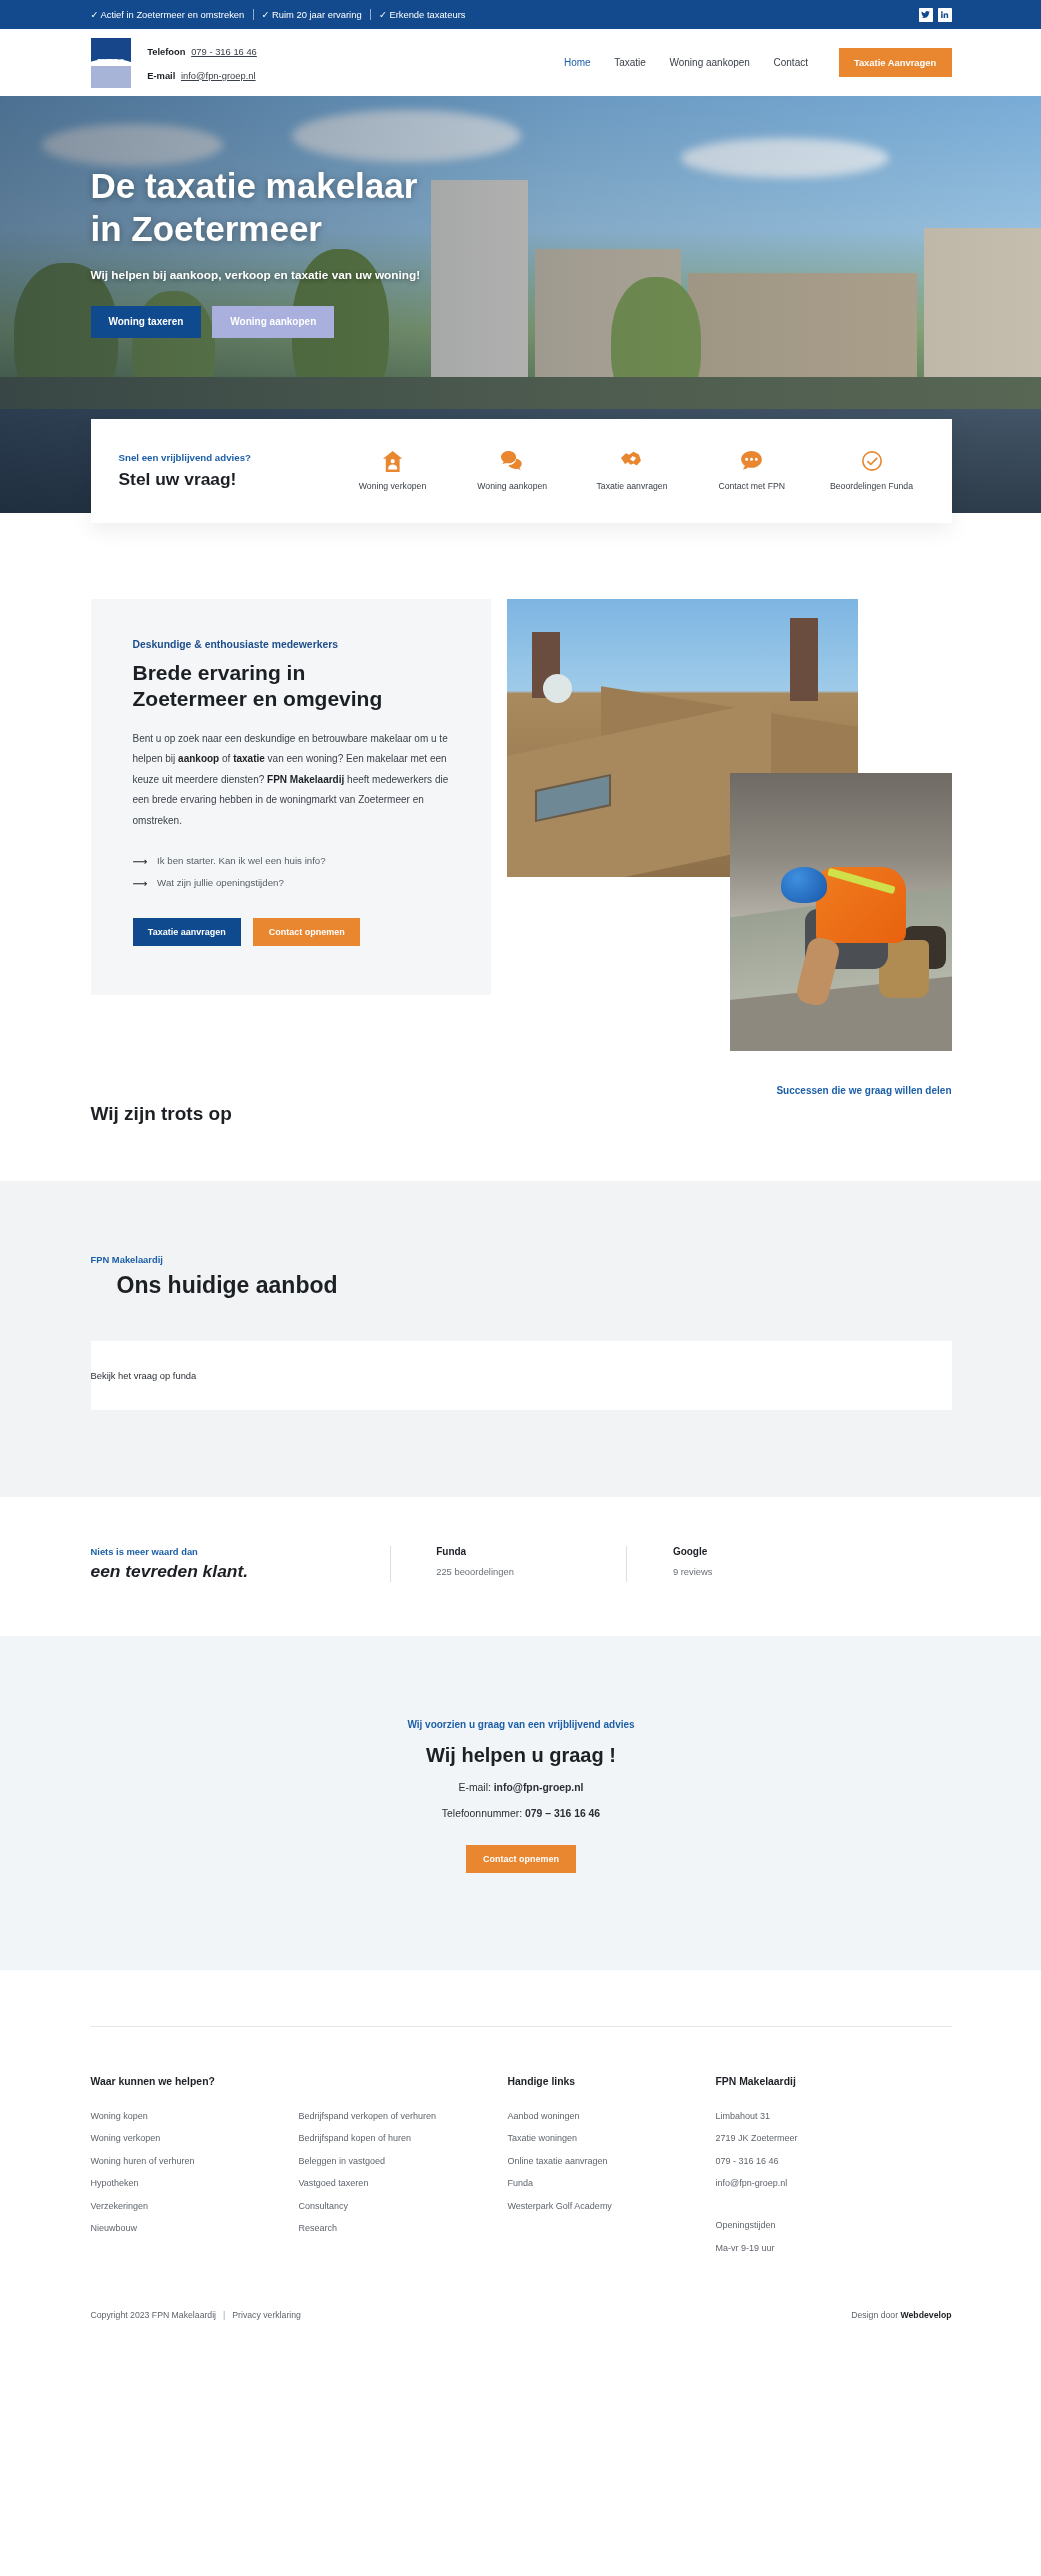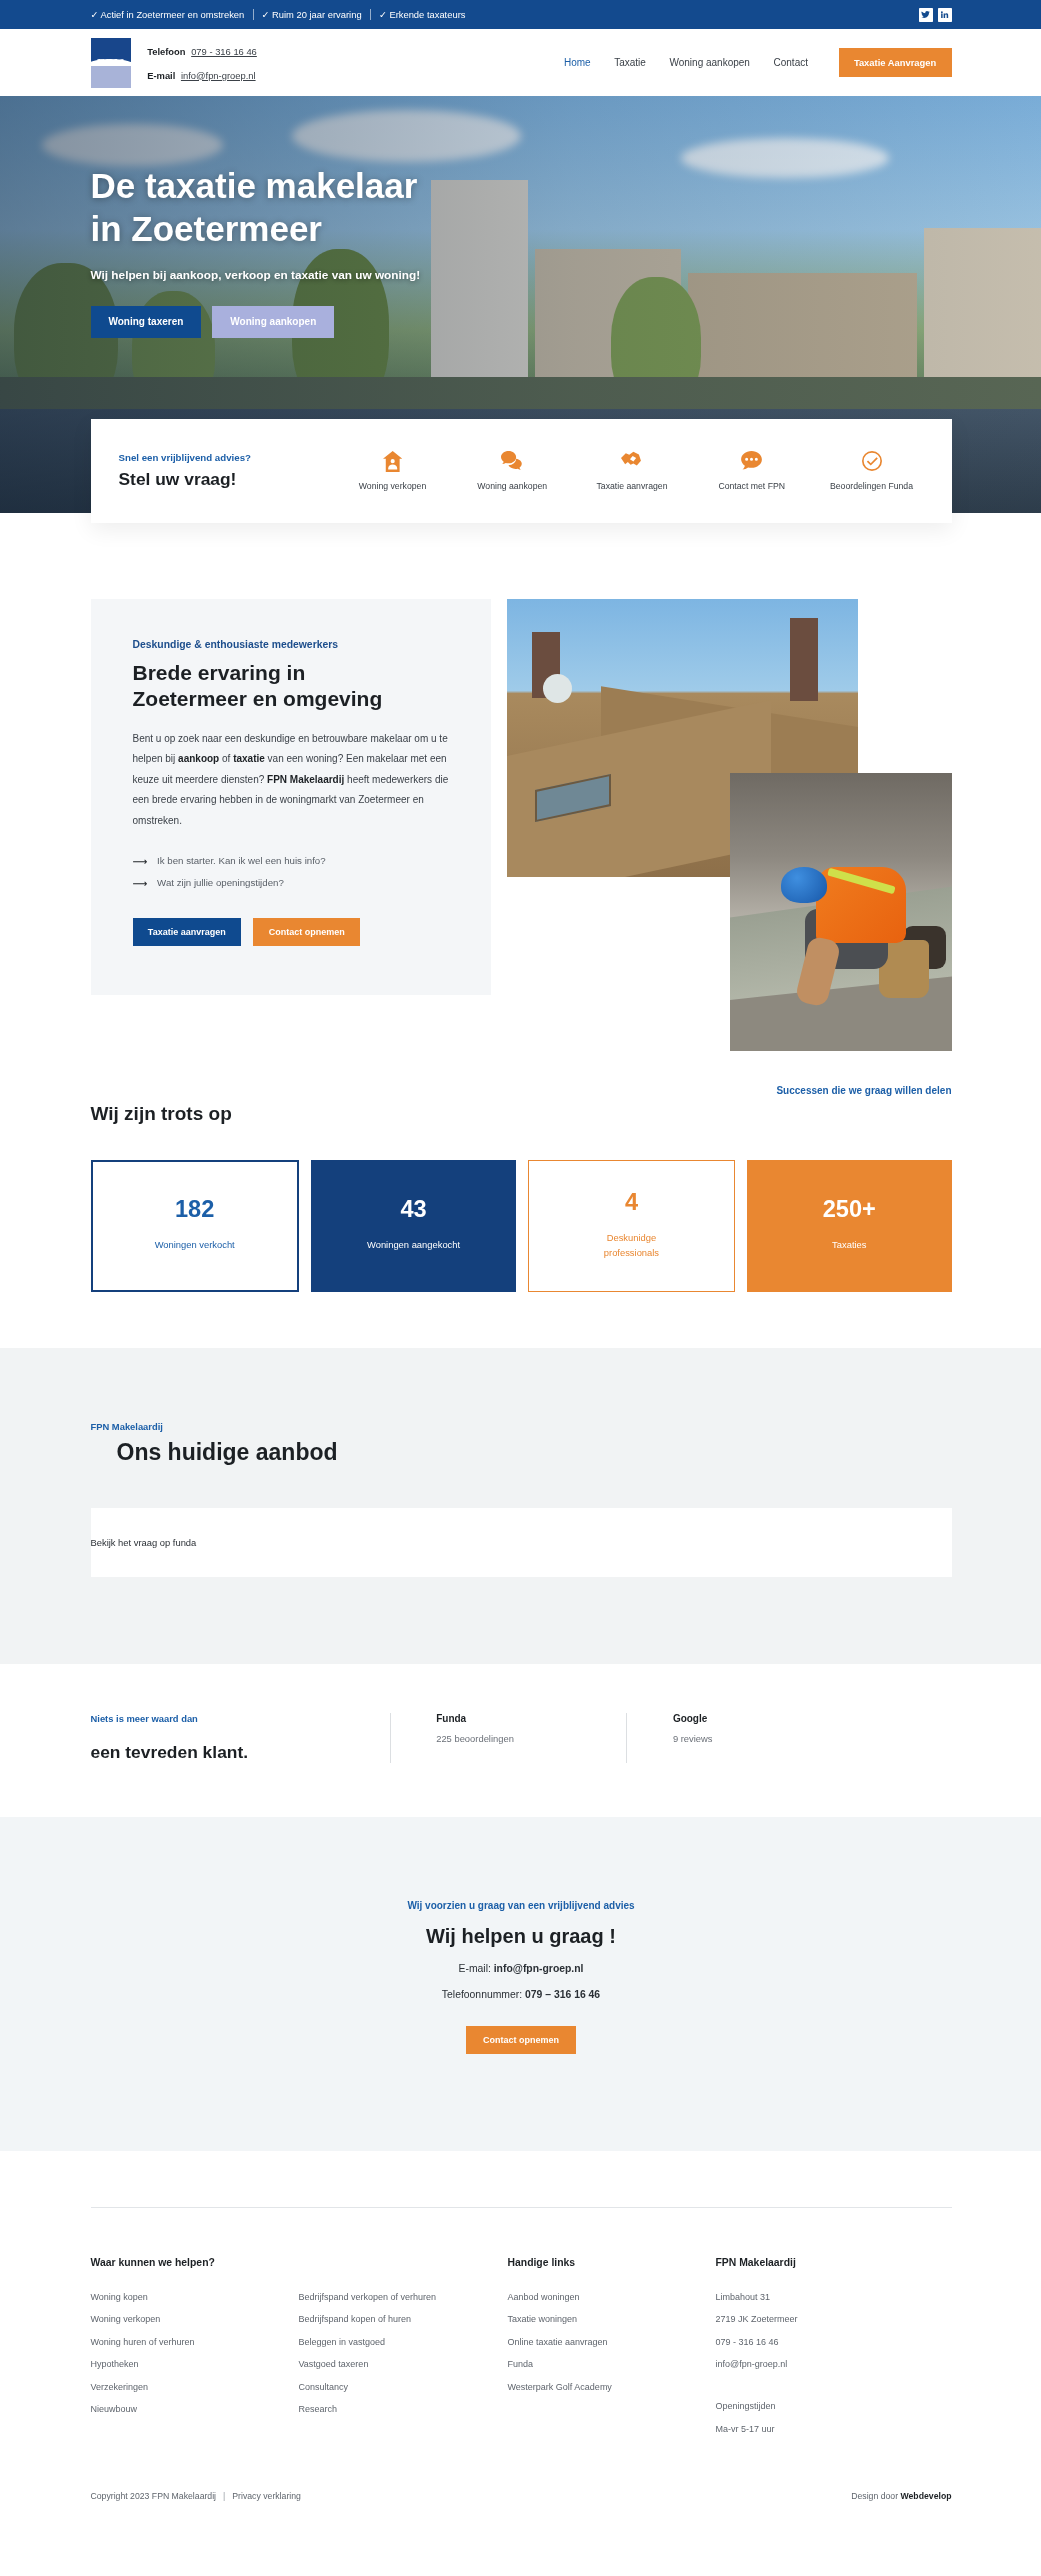--- a/index.html
+++ b/index.html
@@ -195,21 +195,21 @@
   .aanbod-eyebrow { color: #1c5fa8; font-size: 9.4px; font-weight: bold; }
   .aanbod-title { font-size: 23px; font-weight: bold; margin-top: 7px; margin-left: 26px; }
   .aanbod-box { background: #fff; height: 69px; margin-top: 42px; display:flex; align-items:center; padding: 0 0 0 0; }
   .aanbod-link { font-size: 9.4px; color: #2b3036; text-decoration: none; }
 
   
   .reviews { padding: 49px 0 54px; }
   .reviews-inner { display: flex; align-items: stretch; }
   .rev-left { width: 299px; padding-right: 28px; }
   .rev-eyebrow { color: #1c5fa8; font-size: 9.4px; font-weight: bold; }
-  .rev-title { font-size: 17.4px; font-weight: bold; margin-top: 18px; }
+  .rev-title { font-size: 17.4px; font-weight: bold; margin-top: 4px; font-style: italic; }
   .rev-div { width: 0.7px; background: #dcdfe2; }
   .rev-item { width: 236px; padding-left: 46px; }
   .rev-name { font-size: 10px; font-weight: bold; }
   .rev-count { font-size: 9.4px; color: #6b7078; margin-top: 9.7px; }
 
   
   .cta { background: #f2f5f7; padding: 83px 0 97px; text-align: center; }
   .cta-eyebrow { color: #1c5fa8; font-size: 10px; font-weight: bold; }
   .cta-title { font-size: 20px; font-weight: bold; margin-top: 14px; }
   .cta-line { font-size: 10.4px; margin-top: 15.3px; color: #2b3036; }
@@ -424,38 +424,20 @@
         <div class="wk-helmet"></div>
       </div>
     </div>
   </div>
 </section>
 
 <section class="stats">
   <div class="wrap">
     <div class="stats-eyebrow">Successen die we graag willen delen</div>
     <h2 class="stats-title">Wij zijn trots op</h2>
-    <div class="stats-grid">
-      <div class="stat v-outline-blue">
-        <div class="stat-num">182</div>
-        <div class="stat-label">Woningen verkocht</div>
-      </div>
-      <div class="stat v-solid-blue">
-        <div class="stat-num">43</div>
-        <div class="stat-label">Woningen aangekocht</div>
-      </div>
-      <div class="stat v-outline-orange">
-        <div class="stat-num">4</div>
-        <div class="stat-label">Deskunidge professionals</div>
-      </div>
-      <div class="stat v-solid-orange">
-        <div class="stat-num">250+</div>
-        <div class="stat-label">Taxaties</div>
-      </div>
-    </div>
   </div>
 </section>
 
 <section class="aanbod">
   <div class="wrap">
     <div class="aanbod-eyebrow">FPN Makelaardij</div>
     <h2 class="aanbod-title">Ons huidige aanbod</h2>
     <div class="aanbod-box">
       <a class="aanbod-link" href="#">Bekijk het vraag op funda</a>
     </div>
@@ -528,21 +510,21 @@
       </div>
       <div class="fcol-info">
         <div class="fcol-h">FPN Makelaardij</div>
         <div class="finfo">
           <span class="flink">Limbahout 31</span>
           <span class="flink">2719 JK Zoetermeer</span>
           <a class="flink" href="#">079 - 316 16 46</a>
           <a class="flink" href="#">info@fpn-groep.nl</a>
           <span class="gap"></span>
           <span class="flink">Openingstijden</span>
-          <span class="flink">Ma-vr 5-17 uur</span>
+          <span class="flink">Ma-vr 9-19 uur</span>
         </div>
       </div>
     </div>
     <div class="footer-bottom">
       <div class="fb-left">
         <span>Copyright 2023 FPN Makelaardij</span>
         <span class="fb-sep">|</span>
         <a href="#">Privacy verklaring</a>
       </div>
       <div class="fb-right"><span>Design door </span><a href="#"><b>Webdevelop</b></a></div>

